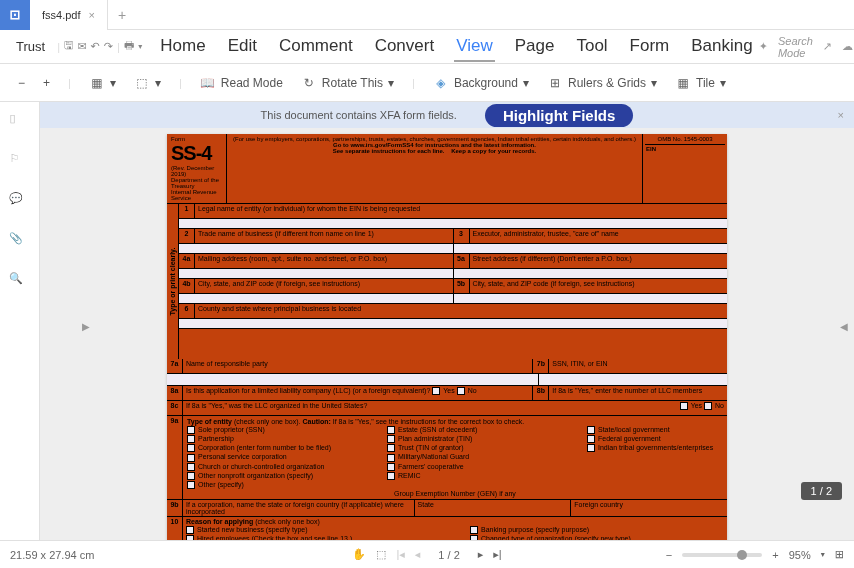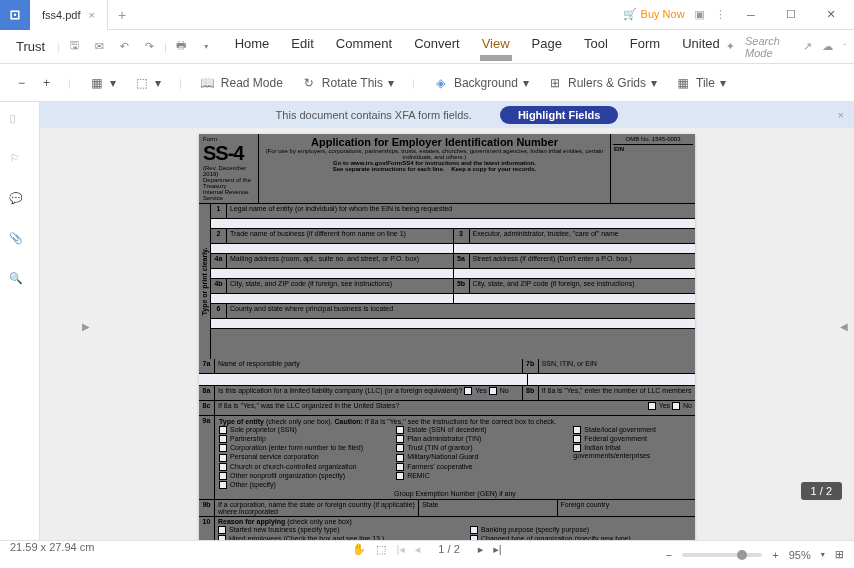--- a/index.html
+++ b/index.html
@@ -9,35 +9,35 @@
 .tab{height:30px;padding:0 12px;display:flex;align-items:center;gap:8px;border-right:1px solid #e0e0e0;background:#fff;font-size:11px}
 .tab-close{color:#999;cursor:pointer}
 .new-tab{padding:0 10px;color:#999;font-size:14px}
 .titlebar-right{margin-left:auto;display:flex;align-items:center;gap:10px;padding-right:8px}
 .buy-now{color:#ff8c00;font-size:11px}
 .win-btn{width:30px;height:30px;display:flex;align-items:center;justify-content:center;color:#666;font-size:11px}
 .menubar{height:34px;background:#fff;display:flex;align-items:center;gap:4px;padding:0 8px;border-bottom:1px solid #e0e0e0}
 .file-btn{font-size:13px;padding:4px 8px}
 .mb-icon{width:24px;height:24px;display:flex;align-items:center;justify-content:center;color:#888}
 .menu-tabs{display:flex;gap:18px;margin-left:12px}
-.menu-tab{font-size:13px;padding:4px 2px;cursor:pointer}
-.menu-tab.active{color:#a16207;border-bottom:6px solid #a3a3a3}
+.menu-tab{font-size:17px;padding:4px 2px;cursor:pointer}
+.menu-tab.active{color:#3b82f6;border-bottom:2px solid #a3a3a3}
 .menubar-right{margin-left:auto;display:flex;align-items:center;gap:10px;color:#999}
 .search-hint{font-size:11px;font-style:italic}
 .toolbar{height:38px;background:#fff;display:flex;align-items:center;gap:18px;padding:0 18px;border-bottom:1px solid #e0e0e0}
 .tb-item{display:flex;align-items:center;gap:5px;font-size:12px;color:#555}
 .tb-icon{width:16px;height:16px;display:inline-flex;align-items:center;justify-content:center;color:#666}
 .sidebar{position:absolute;left:0;top:102px;width:40px;height:438px;background:#fff;border-right:1px solid #e0e0e0;display:flex;flex-direction:column;align-items:center;gap:20px;padding-top:10px}
 .sb-icon{width:20px;height:20px;color:#bbb}
 .content{position:absolute;left:40px;top:102px;right:0;height:438px;background:#eee;overflow:hidden}
 .xfa-banner{height:26px;background:#dde6f5;display:flex;align-items:center;justify-content:center;gap:28px;font-size:11px;color:#555;position:relative}
-.highlight-btn{background:#2a3f9e;color:#fff;padding:3px 18px;border-radius:12px;font-size:11px;font-weight:bold}
+.highlight-btn{background:#2a3f9e;color:#fff;padding:3px 18px;border-radius:12px;font-size:15px;font-weight:bold}
 .banner-close{position:absolute;right:10px;color:#999}
 .page-wrap{display:flex;justify-content:center;padding-top:6px}
-.page{width:496px;height:420px;background:#737373;box-shadow:0 1px 3px rgba(0,0,0,0.2);font-size:8px;color:#000;position:relative;overflow:hidden}
+.page{width:560px;height:420px;background:#c2410c;box-shadow:0 1px 3px rgba(0,0,0,0.2);font-size:8px;color:#000;position:relative;overflow:hidden}
 .form-head{display:flex;border-bottom:1.5px solid #000}
 .ss4-box{width:60px;border-right:1px solid #000;padding:2px 4px}
 .ss4{font-size:20px;font-weight:bold;letter-spacing:-1px}
 .rev{font-size:6px}
 .dept{font-size:6px}
 .head-mid{flex:1;text-align:center;padding:2px}
 .app-title{font-size:11px;font-weight:bold}
 .use-by{font-size:6px}
 .head-right{width:85px;border-left:1px solid #000;font-size:6px;padding:2px;text-align:center}
 .ein-box{border-top:1px solid #000;margin-top:2px;text-align:left;padding:1px;font-weight:bold}
@@ -46,49 +46,41 @@
 .cell{padding:1px 3px;font-size:7px;flex:1}
 .cell-b{border-right:1px solid #000}
 .vtext{width:12px;border-right:1px solid #000;display:flex;align-items:center;justify-content:center}
 .vtext span{transform:rotate(-90deg);white-space:nowrap;font-size:7px;font-weight:bold}
 .input-area{background:#f0ecf5;min-height:10px}
 .cb{display:inline-block;width:8px;height:8px;border:1px solid #000;margin-right:3px;vertical-align:middle;background:#f0ecf5}
 .section-9a{padding:2px 4px;font-size:7px}
 .entity-cols{display:flex;gap:30px}
 .entity-col{flex:1}
 .entity-item{margin:1px 0}
-.statusbar{position:absolute;bottom:0;left:0;right:0;height:28px;background:#fff;border-top:1px solid #e0e0e0;display:flex;padding:0 10px;font-size:11px;color:#666}
+.statusbar{position:absolute;bottom:0;left:0;right:0;height:28px;background:#fff;border-top:1px solid #e0e0e0;display:flex;align-items:center;padding:0 10px;font-size:11px;color:#666}
 .sb-center{position:absolute;left:50%;transform:translateX(-50%);display:flex;align-items:center;gap:10px}
 .page-num{padding:2px 8px}
 .sb-right{margin-left:auto;display:flex;align-items:center;gap:10px}
 .zoom-slider{width:80px;height:4px;background:#ddd;border-radius:2px;position:relative}
 .zoom-thumb{position:absolute;width:10px;height:10px;background:#999;border-radius:50%;top:-3px;left:55px}
 .page-badge{position:absolute;right:12px;bottom:40px;background:#555;color:#fff;padding:3px 10px;border-radius:3px;font-size:11px}
 .nav-arrow{position:absolute;top:50%;width:12px;height:20px;color:#999;font-size:10px}
 .nav-left{left:42px}
 .nav-right{right:2px}
 </style>
 </head>
 <body>
 
 <div class="titlebar">
   <div class="app-icon">⊡</div>
   <div class="tab">
     <span>fss4.pdf</span>
     <span class="tab-close">×</span>
   </div>
   <div class="new-tab">+</div>
-  <div class="titlebar-right">
-    <span class="buy-now">🛒 <span>Buy Now</span></span>
-    <span style="color:#999">▣</span>
-    <span style="color:#999">⋮</span>
-    <span class="win-btn">─</span>
-    <span class="win-btn">☐</span>
-    <span class="win-btn">✕</span>
-  </div>
 </div>
 
 <div class="menubar">
   <span class="file-btn">Trust</span>
   <span style="color:#ddd">|</span>
   <span class="mb-icon">🖫</span>
   <span class="mb-icon">✉</span>
   <span class="mb-icon">↶</span>
   <span class="mb-icon">↷</span>
   <span style="color:#ddd">|</span>
@@ -96,21 +88,21 @@
   <span class="mb-icon" style="font-size:8px">▾</span>
   <div class="menu-tabs">
     <span class="menu-tab">Home</span>
     <span class="menu-tab">Edit</span>
     <span class="menu-tab">Comment</span>
     <span class="menu-tab">Convert</span>
     <span class="menu-tab active">View</span>
     <span class="menu-tab">Page</span>
     <span class="menu-tab">Tool</span>
     <span class="menu-tab">Form</span>
-    <span class="menu-tab">United</span>
+    <span class="menu-tab">Banking</span>
   </div>
   <div class="menubar-right">
     <span>✦</span>
     <span class="search-hint">Search Mode</span>
     <span>↗</span>
     <span>☁</span>
     <span style="font-size:8px">ˇ</span>
   </div>
 </div>
 
@@ -153,21 +145,20 @@
     <div class="page">
       <div class="form-head">
         <div class="ss4-box">
           <div class="rev">Form</div>
           <div class="ss4">SS-4</div>
           <div class="rev">(Rev. December 2019)</div>
           <div class="dept">Department of the Treasury</div>
           <div class="dept">Internal Revenue Service</div>
         </div>
         <div class="head-mid">
-          <div class="app-title">Application for Employer Identification Number</div>
           <div class="use-by">(For use by employers, corporations, partnerships, trusts, estates, churches, government agencies, Indian tribal entities, certain individuals, and others.)</div>
           <div class="use-by"><b>Go to www.irs.gov/FormSS4 for instructions and the latest information.</b></div>
           <div class="use-by"><b>See separate instructions for each line.</b>&nbsp;&nbsp;&nbsp;&nbsp;<b>Keep a copy for your records.</b></div>
         </div>
         <div class="head-right">
           <span>OMB No. 1545-0003</span>
           <div class="ein-box">EIN</div>
         </div>
       </div>
 

